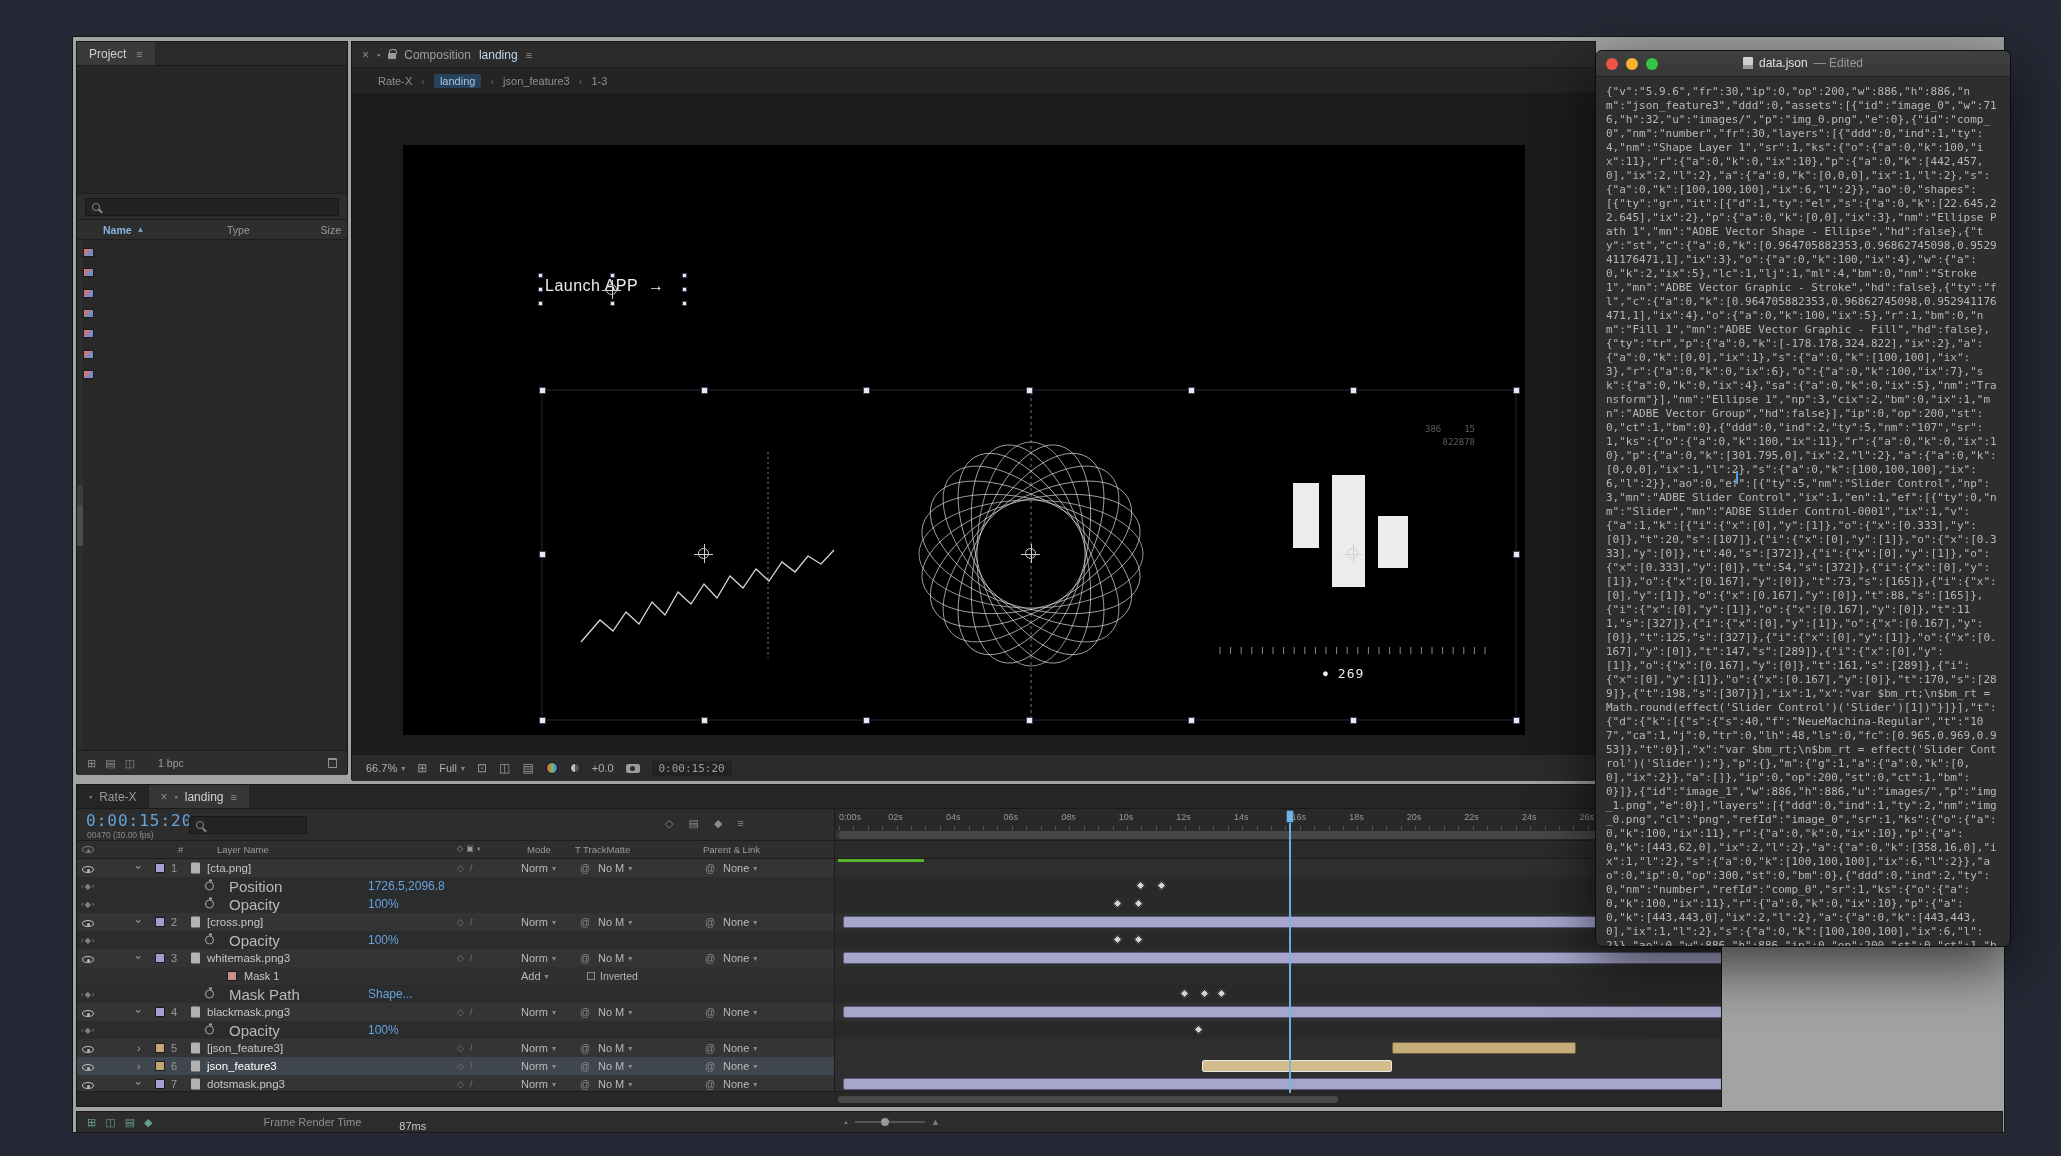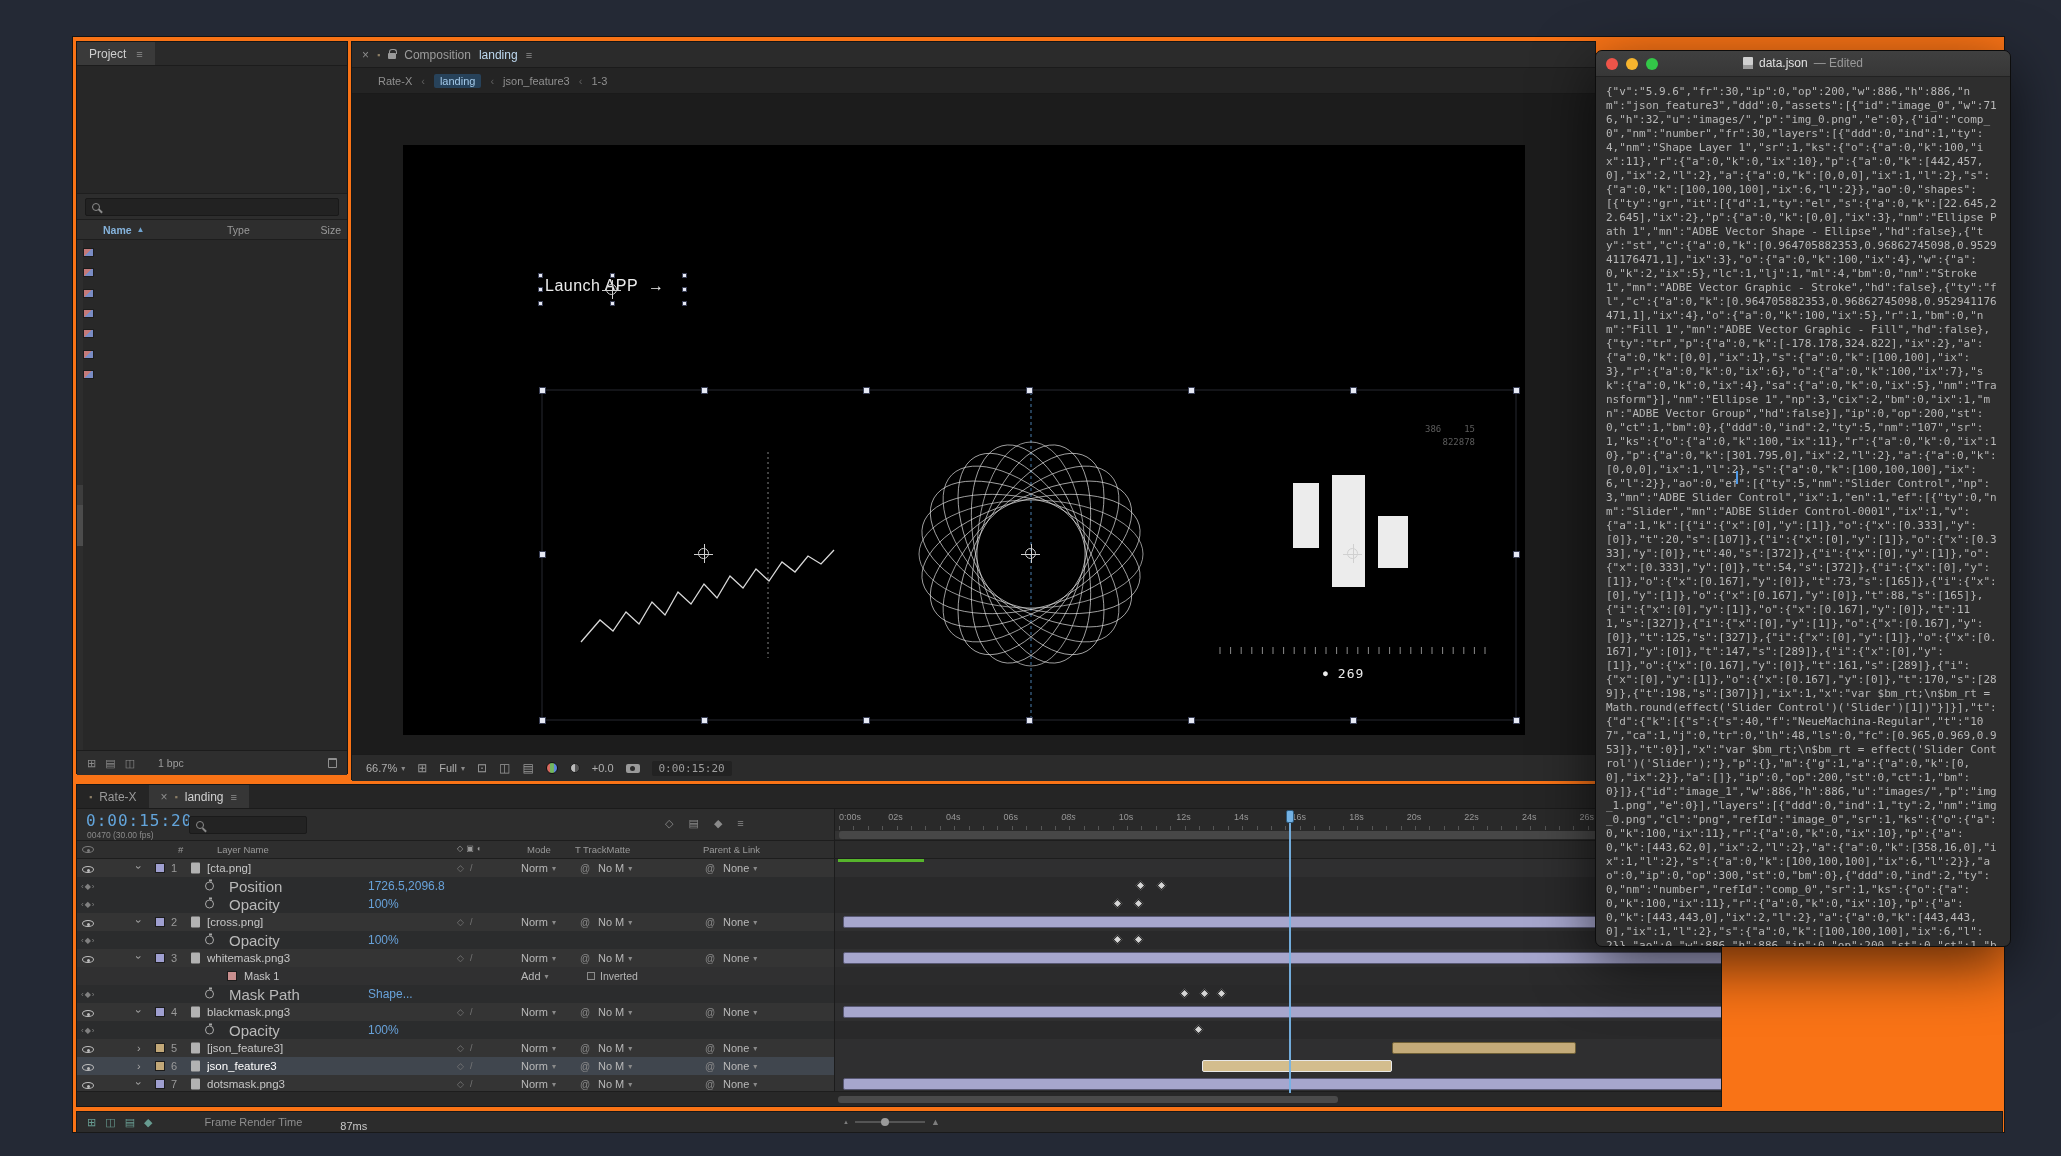--- a/index.html
+++ b/index.html
@@ -1,18 +1,18 @@
 <!DOCTYPE html>
 <html><head>
 <meta charset="utf-8">
 <style>
   * { margin:0; padding:0; box-sizing:border-box; }
   html,body { background:#1d222b; font-family:"Liberation Sans", sans-serif; }
   .stage { position:relative; width:2061px; height:1156px; background:#242935; overflow:hidden; }
-  .app { position:absolute; left:72px; top:36px; width:1933px; height:1097px; background:#f97316; border:1px solid #141414; }
+  .app { position:absolute; left:72px; top:36px; width:1933px; height:1097px; background:#a3a3a3; border:1px solid #141414; }
   .panel { position:absolute; background:#2d2d2d; border:1px solid #171717; }
 
   
   .project { left:3px; top:4px; width:272px; height:733px; }
   .ptabbar { height:24px; background:#2a2a2a; border-bottom:1px solid #1c1c1c; display:flex; }
   .ptab { background:#3a3a3a; height:100%; padding:0 12px; display:flex; align-items:center; gap:10px; color:#cfcfcf; font-size:12px; }
   .burger { color:#8f8f8f; font-size:11px; }
   .ppreview { height:128px; background:#272727; border-bottom:1px solid #1e1e1e; }
   .psearch { height:26px; display:flex; align-items:center; padding:0 8px; border-bottom:1px solid #1e1e1e; }
   .searchbox { flex:1; height:18px; background:#222; border:1px solid #191919; border-radius:2px; display:flex; align-items:center; padding-left:6px; gap:5px; }
@@ -145,21 +145,21 @@
   .key { position:absolute; top:5px; width:7px; height:7px; background:#d6d6d6; border:1px solid #1a1a1a; transform:rotate(45deg); }
   .greenline { position:absolute; left:761px; top:0px; width:86px; height:3px; background:#56b42c; z-index:4; }
   .cti { position:absolute; top:26px; height:282px; width:1.5px; background:rgba(118,178,228,.95); z-index:6; }
   .cti-handle { position:absolute; left:-3.5px; top:-1px; width:8px; height:13px; background:#74b2e4; border-radius:2px; border:1px solid #2d5a7d; }
   .tbottom { position:absolute; left:0; right:0; bottom:0; height:15px; background:#282828; border-top:1px solid #1d1d1d; }
   .hthumb { position:absolute; left:761px; width:500px; top:4px; height:7px; background:#4a4a4a; border-radius:3px; }
 
   
   .statusbar { position:absolute; left:3px; top:1074px; width:1927px; height:22px; background:#2c2c2c; border:1px solid #191919; display:flex; align-items:center; font-size:11px; }
   .sicons { display:flex; gap:9px; padding:0 10px; color:#679b90; font-size:11px; }
-  .slabel { color:#8f8f8f; margin-left:42px;text-align:right; }
+  .slabel { color:#8f8f8f; margin-left:101px;text-align:right; }
   .svalue { color:#c9c9c9; margin-left:38px;margin-top:7px; }
   .zoomctl { position:absolute; left:766px; display:flex; align-items:center; gap:6px; color:#7d7d7d; }
   .ztri { font-size:6px; } .ztri.big { font-size:9px; }
   .ztrack { width:70px; height:2px; background:#555; position:relative; }
   .zknob { position:absolute; left:26px; top:-3px; width:8px; height:8px; border-radius:50%; background:#9a9a9a; }
 
   
   .codewin { position:absolute; left:1595px; top:50px; width:416px; height:897px; background:#2e2e2e; border:1px solid #0d0d0d; border-radius:7px; box-shadow:0 18px 60px rgba(0,0,0,.65); z-index:50; overflow:hidden; }
   .titlebar { position:relative; height:26px; background:linear-gradient(#404040,#373737); border-bottom:1px solid #222; }
   .light { position:absolute; top:7px; width:12px; height:12px; border-radius:50%; }

